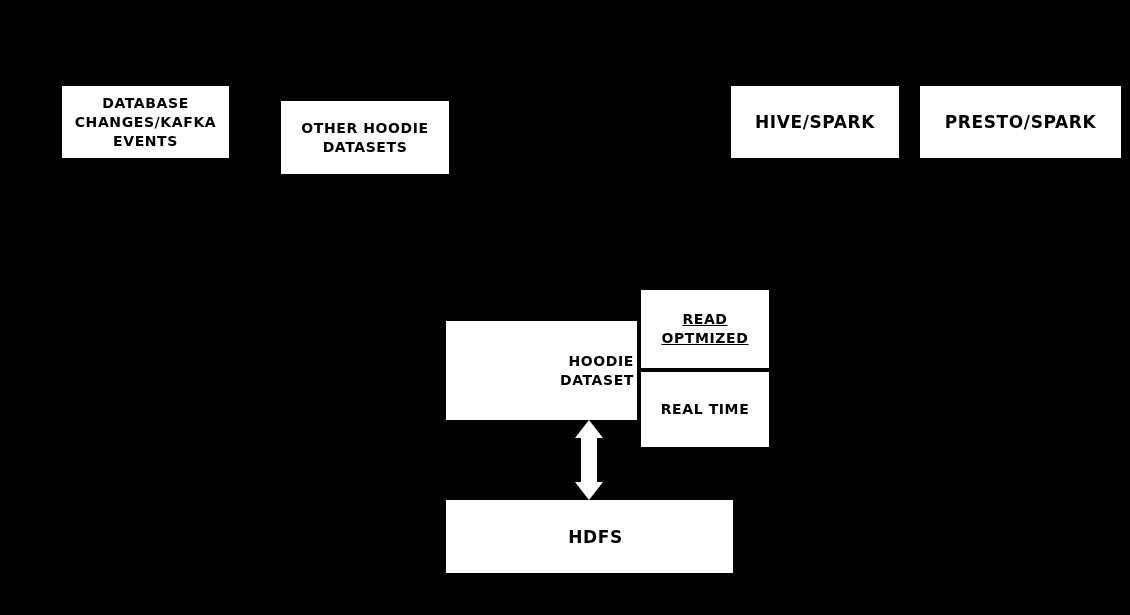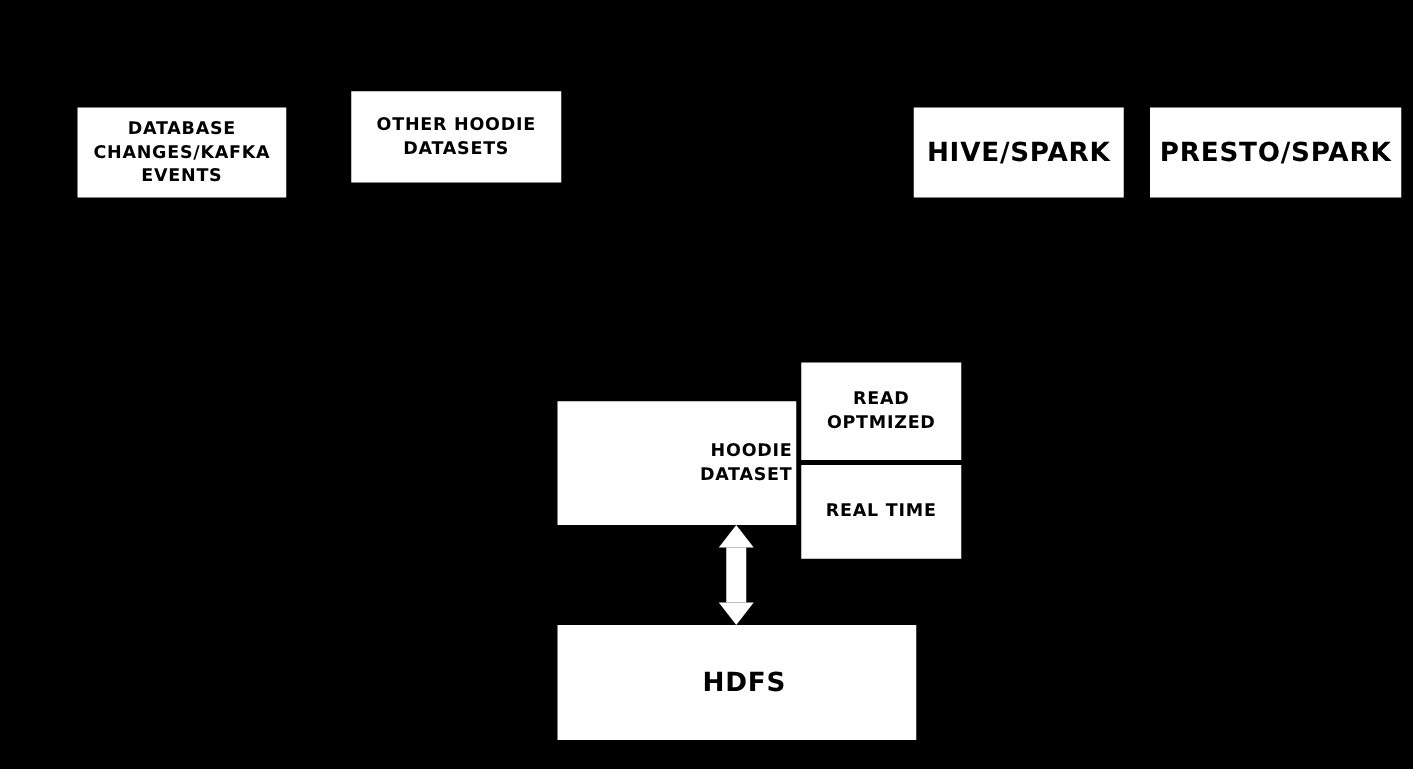--- a/index.html
+++ b/index.html
@@ -25,24 +25,24 @@
     display: flex;
     align-items: center;
     justify-content: center;
     text-align: center;
     font-weight: bold;
     letter-spacing: 0.6px;
     white-space: pre-line;
     box-sizing: border-box;
   }
   .fs-sm { font-size: 14px; line-height: 19px; }
-  .fs-lg { font-size: 21px; line-height: 22px; }
+  .fs-lg { font-size: 17px; line-height: 22px; }
 
   #node-database-changes { left: 62px;  top: 86px; width: 167px; height: 72px; }
-  #node-other-datasets   { left: 281px; top: 73px; width: 168px; height: 73px; }
+  #node-other-datasets   { left: 281px; top: 101px; width: 168px; height: 73px; }
   #node-hive-spark       { left: 731px; top: 86px; width: 168px; height: 72px; }
   #node-presto-spark     { left: 920px; top: 86px; width: 201px; height: 72px; }
 
   #node-hoodie-dataset {
     left: 446px; top: 321px; width: 191px; height: 99px;
     justify-content: flex-end;
     text-align: right;
     padding-right: 3px;
   }
 
@@ -57,23 +57,23 @@
     position: relative;
     left: 0; top: 0;
     width: 100%;
     flex: 1 1 auto;
   }
   .views-stack .divider {
     height: 4px;
     background: #000000;
     flex: 0 0 auto;
   }
-  #node-read-optmized { height: 78px; flex: 0 0 auto; }
+  #node-read-optmized { height: 78px; flex: 0 0 auto; text-decoration: underline; }
 
-  #node-hdfs { left: 446px; top: 500px; width: 287px; height: 92px; padding-left: 12px; }
+  #node-hdfs { left: 446px; top: 500px; width: 287px; height: 73px; padding-left: 12px; }
 
   
   .arrow-v {
     position: absolute;
     left: 575px; top: 420px;
     width: 28px; height: 80px;
     display: flex;
     flex-direction: column;
     align-items: center;
   }

